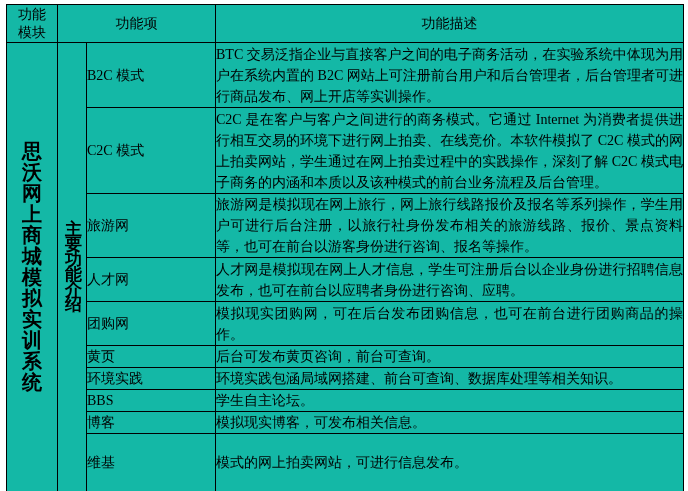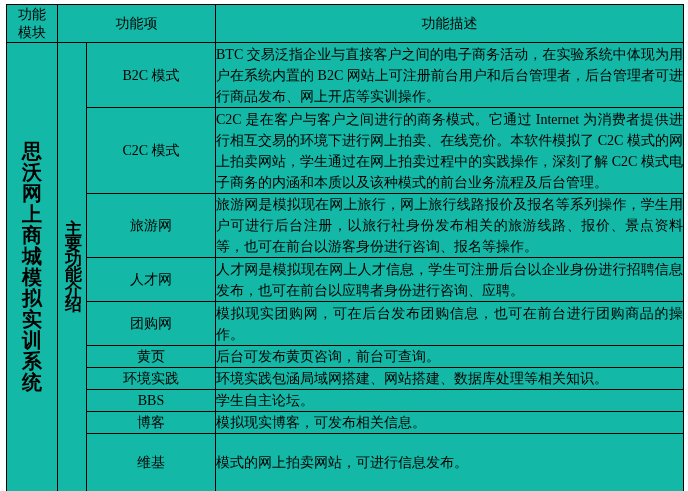--- a/index.html
+++ b/index.html
@@ -64,21 +64,21 @@
     width: 14px;
     margin: 0 auto;
     font-weight: bold;
     font-size: 17px;
     line-height: 15px;
     word-break: break-all;
     text-align: center;
   }
   
   td.item {
-    text-align: center;
+    text-align: left;
     line-height: 19px;
   }
   
   td.desc {
     text-align: justify;
     line-height: 21px;
     padding: 0 5px 0 6px;
     vertical-align: middle;
   }
   
@@ -149,21 +149,21 @@
       <td class="desc">模拟现实团购网，可在后台发布团购信息，也可在前台进行团购商品的操作。</td>
     </tr>
 
     <tr class="r-hy">
       <td class="item">黄页</td>
       <td class="desc">后台可发布黄页咨询，前台可查询。</td>
     </tr>
 
     <tr class="r-hjsj">
       <td class="item">环境实践</td>
-      <td class="desc">环境实践包涵局域网搭建、网站搭建、数据库处理等相关知识。</td>
+      <td class="desc">环境实践包涵局域网搭建、前台可查询、数据库处理等相关知识。</td>
     </tr>
 
     <tr class="r-bbs">
       <td class="item">BBS</td>
       <td class="desc">学生自主论坛。</td>
     </tr>
 
     <tr class="r-bk">
       <td class="item">博客</td>
       <td class="desc">模拟现实博客，可发布相关信息。</td>

